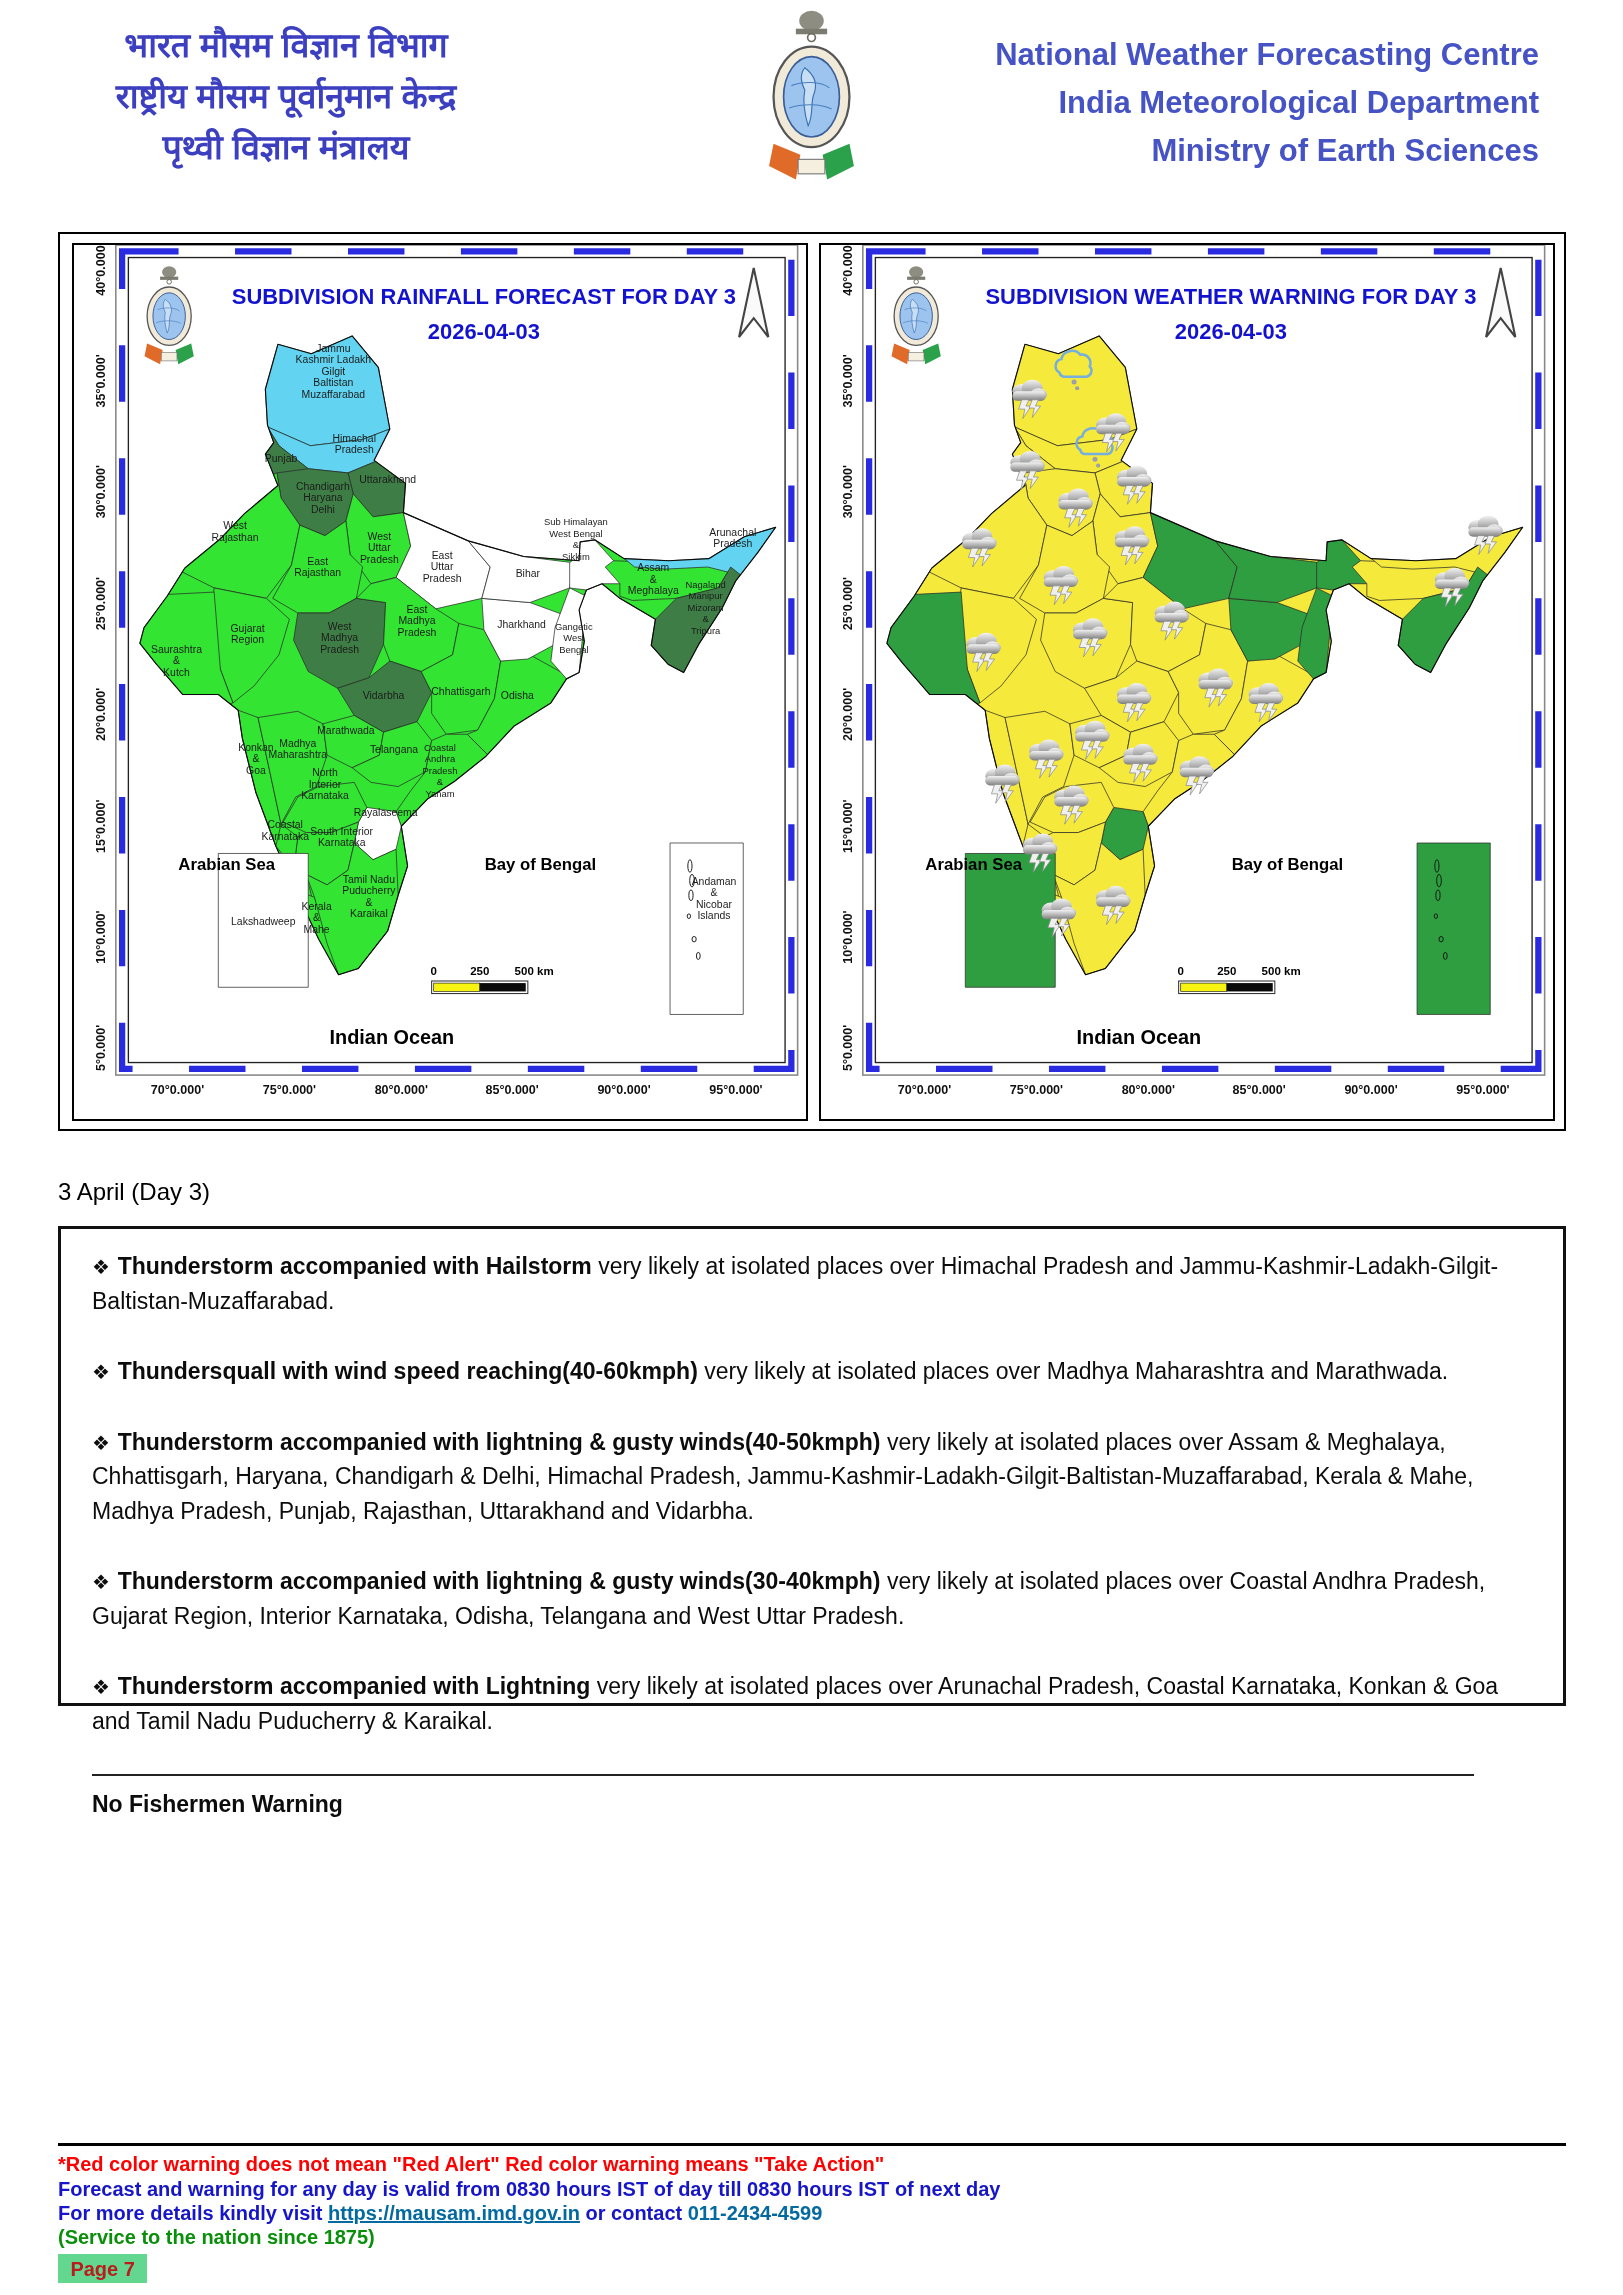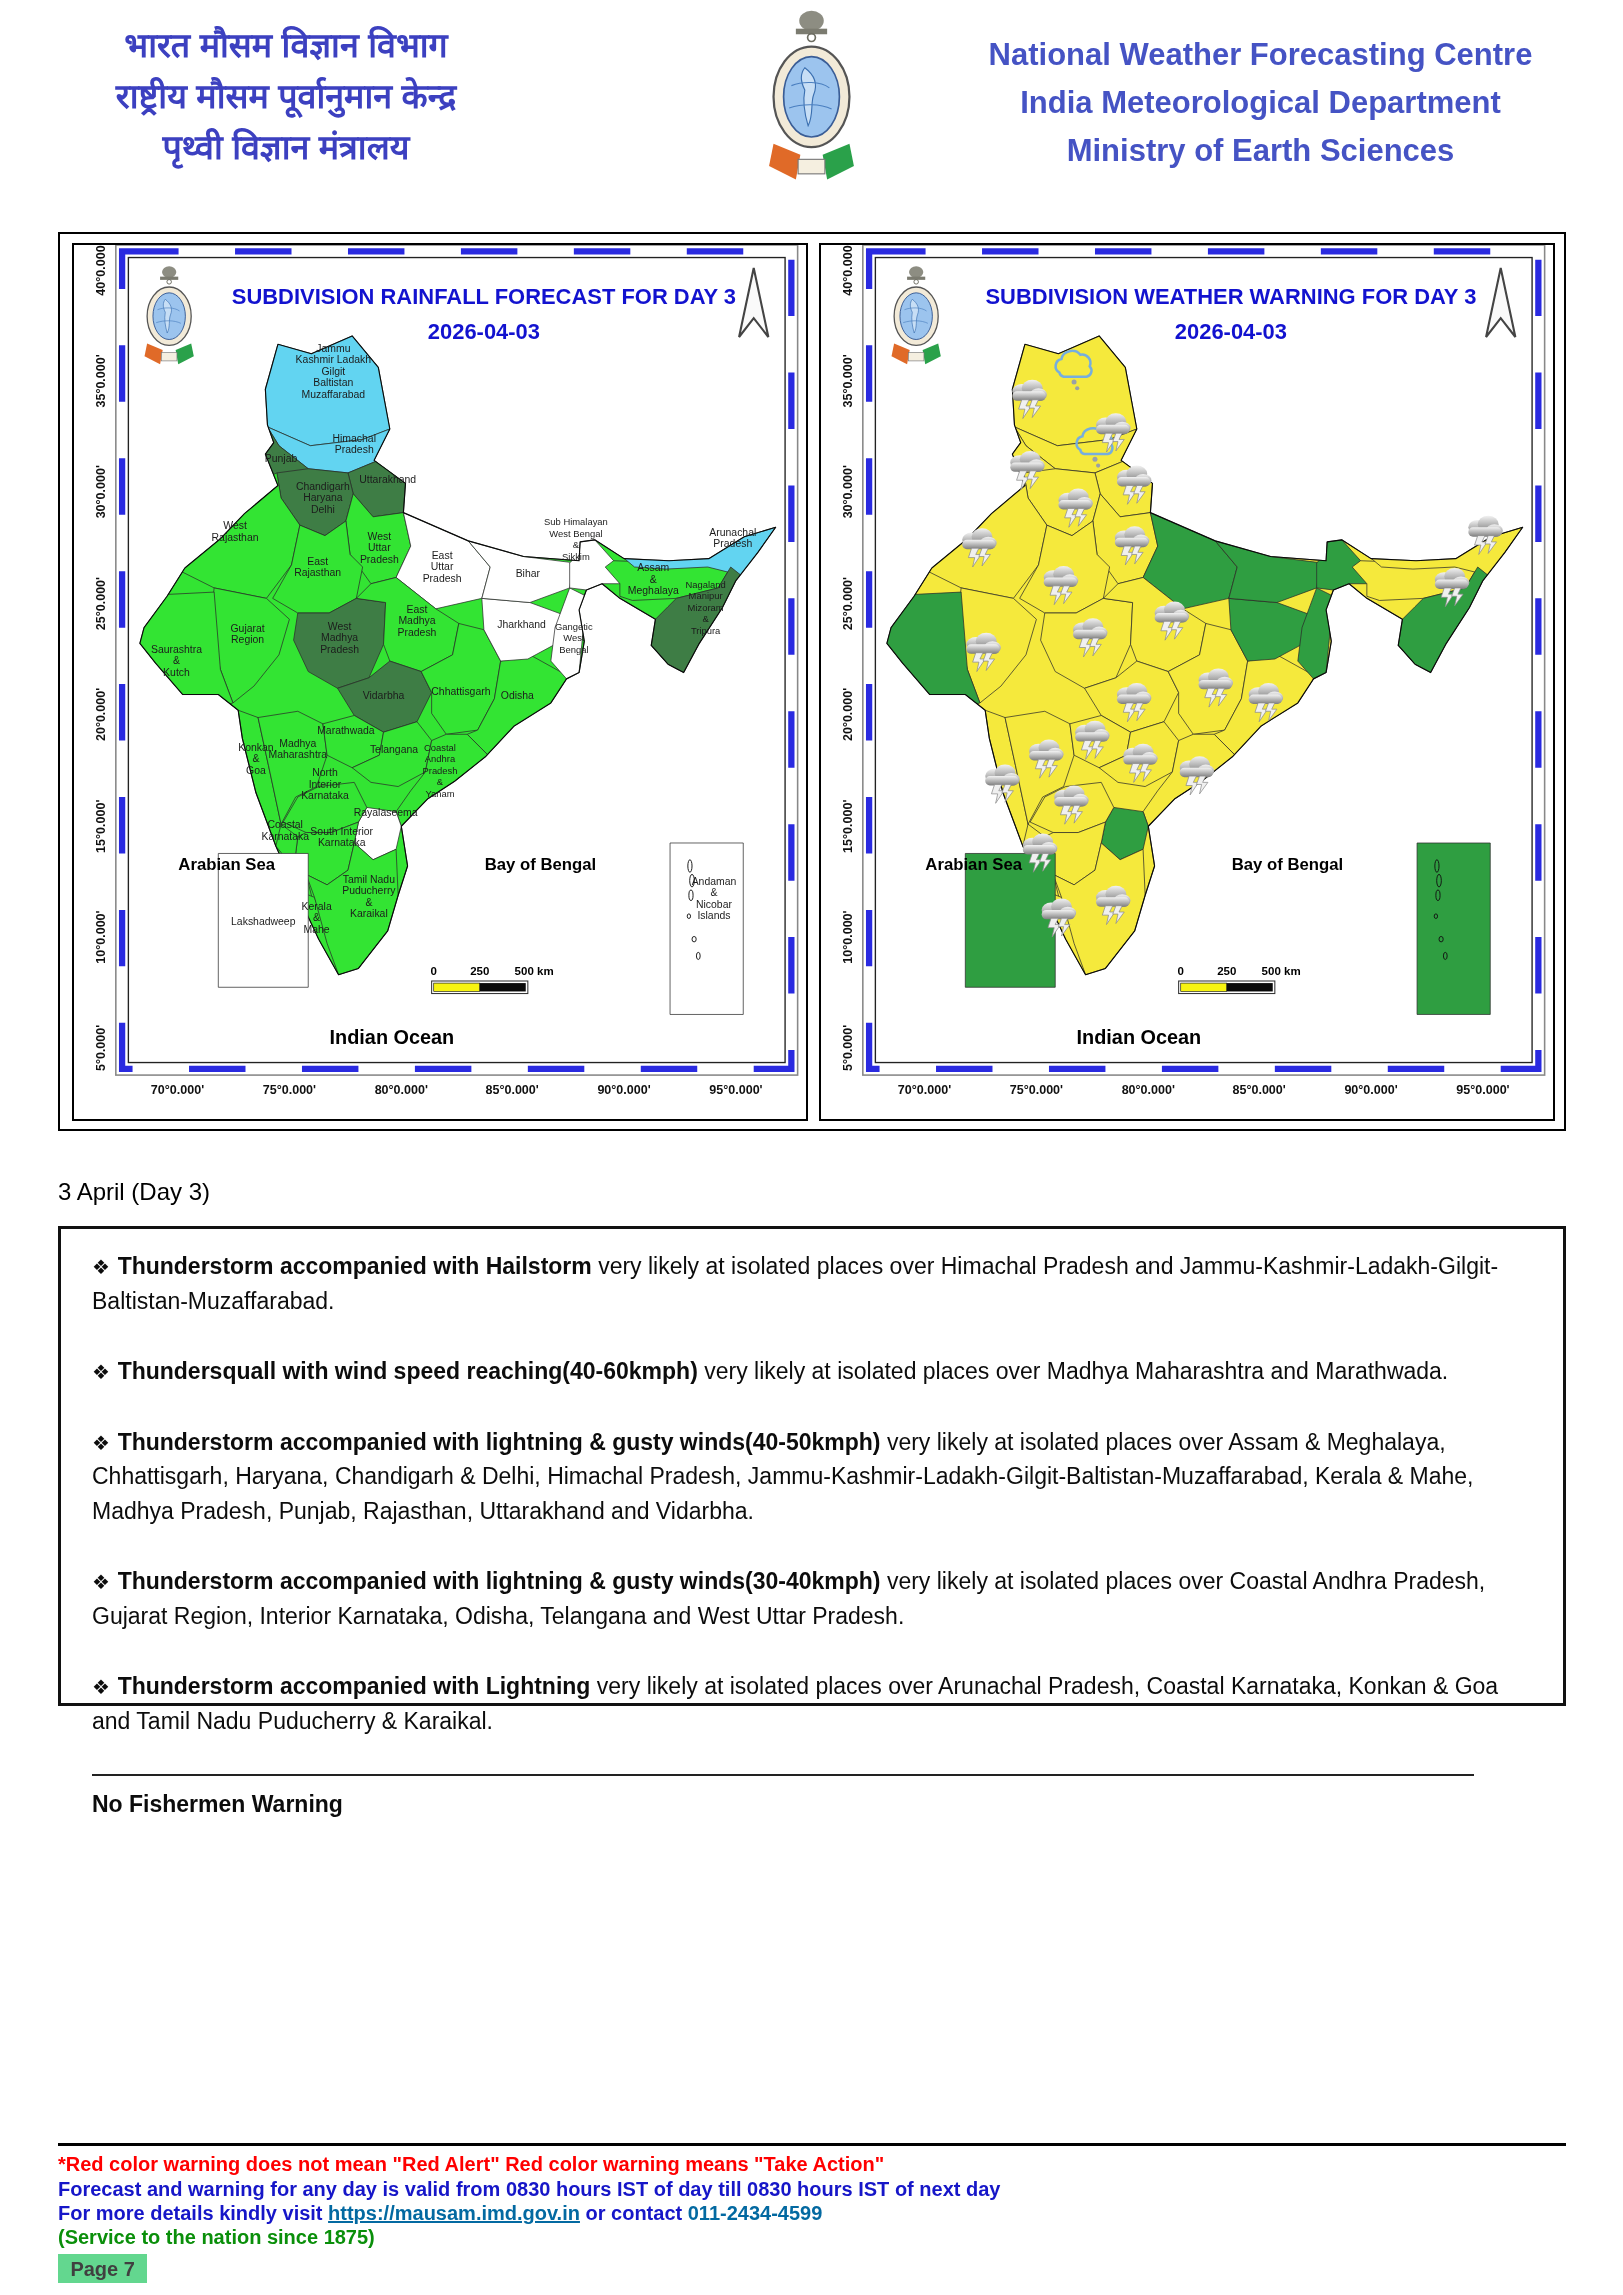--- a/index.html
+++ b/index.html
@@ -2,21 +2,21 @@
 <html style="font-size:12.4px"><head>
 <meta charset="utf-8">
 <style>
   html,body{margin:0;padding:0;background:#ffffff;}
   .page{position:relative;width:1624px;height:2295px;background:#ffffff;overflow:hidden;
         font-family:"Liberation Sans", sans-serif;}
   
   .hdr-hindi{position:absolute;left:62px;top:20px;width:448px;text-align:center;
              font-size:34px;font-weight:bold;color:#3c40c0;line-height:1.5;}
   .hdr-logo{position:absolute;left:748px;top:3.1px;width:127px;height:201px;}
-  .hdr-eng{position:absolute;left:982px;top:31px;width:557px;text-align:center;
+  .hdr-eng{position:absolute;left:982px;top:31px;width:557px;text-align:right;
            font-size:31px;font-weight:bold;color:#4553c4;line-height:1.55;}
   
   .maps-outer{position:absolute;left:58px;top:232px;width:1508px;height:899px;
               border:2.3px solid #000;box-sizing:border-box;}
   .map-panel{position:absolute;top:9.3px;width:736px;height:878px;border:2.3px solid #000;
              box-sizing:border-box;background:#fff;}
   .map-panel.left{left:12.4px;}
   .map-panel.right{left:759px;}
   .map-panel svg{width:100%;height:100%;display:block;}
   svg text{font-family:"Liberation Sans", sans-serif;}
@@ -39,21 +39,21 @@
   .glyph{font-size:20px;margin-right:7.7px;}
   .nf-rule{border-top:2.3px solid #222;margin:7.7px 0 10.8px 0;width:97%;}
   .nf{font-weight:bold;font-size:23px;}
   
   .footer{position:absolute;left:58px;top:2143px;width:1508px;border-top:3.1px solid #000;
           text-align:left;font-weight:bold;font-size:20px;line-height:1.22;}
   .f-red{color:#ff0000;margin-top:6.2px;}
   .f-blue{color:#1616c8;}
   .f-green{color:#0a8f0a;}
   .f-link{color:#0369a1;}
-  .page-badge{display:inline-block;margin-top:4.6px;background:#63d78f;color:#404040;
+  .page-badge{display:inline-block;margin-top:4.6px;background:#63d78f;color:#b91c1c;
               padding:2.3px 12.4px;font-weight:bold;font-size:20px;}
   .hidden-defs{position:absolute;width:0;height:0;overflow:hidden;}
 </style>
 </head>
 <body>
 
 <svg class="hidden-defs" aria-hidden="true">
   <defs>
     <clipPath id="india-clip">
       <path d="M220,81 L245,111 L256,170 L241,200 L271,222 L269,250 L331,277 L384,292 L437,296 L438,278 L452,276 L480,294 L523,296 L561,294 L595,273 L625,264 L608,288 L587,315 L574,341 L552,375 L537,403 L522,395 L506,377 L510,352 L476,332 L459,318 L444,324 L437,343 L442,373 L437,403 L425,409 L410,432 L375,454 L348,483 L318,507 L292,524 L267,550 L273,588 L264,616 L254,650 L226,686 L207,692 L188,658 L166,611 L147,569 L128,518 L115,466 L111,439 L92,424 L58,424 L32,394 L17,375 L21,360 L43,330 L60,303 L94,275 L117,251 L149,224 L137,194 L145,183 L139,166 L137,132 L149,89 L181,98 Z"></path>

